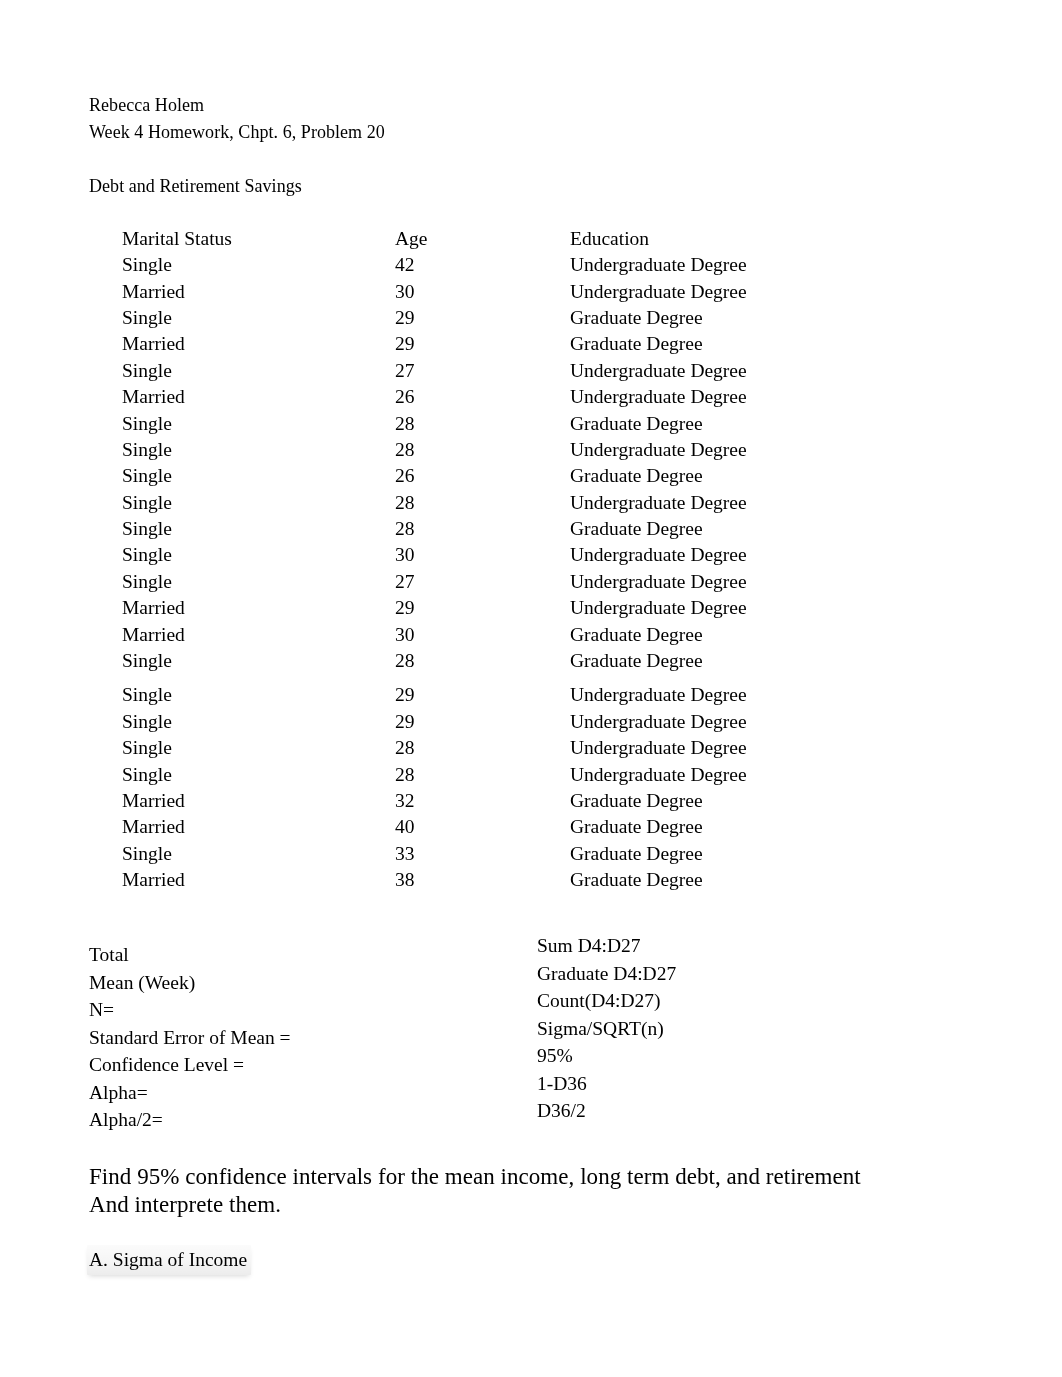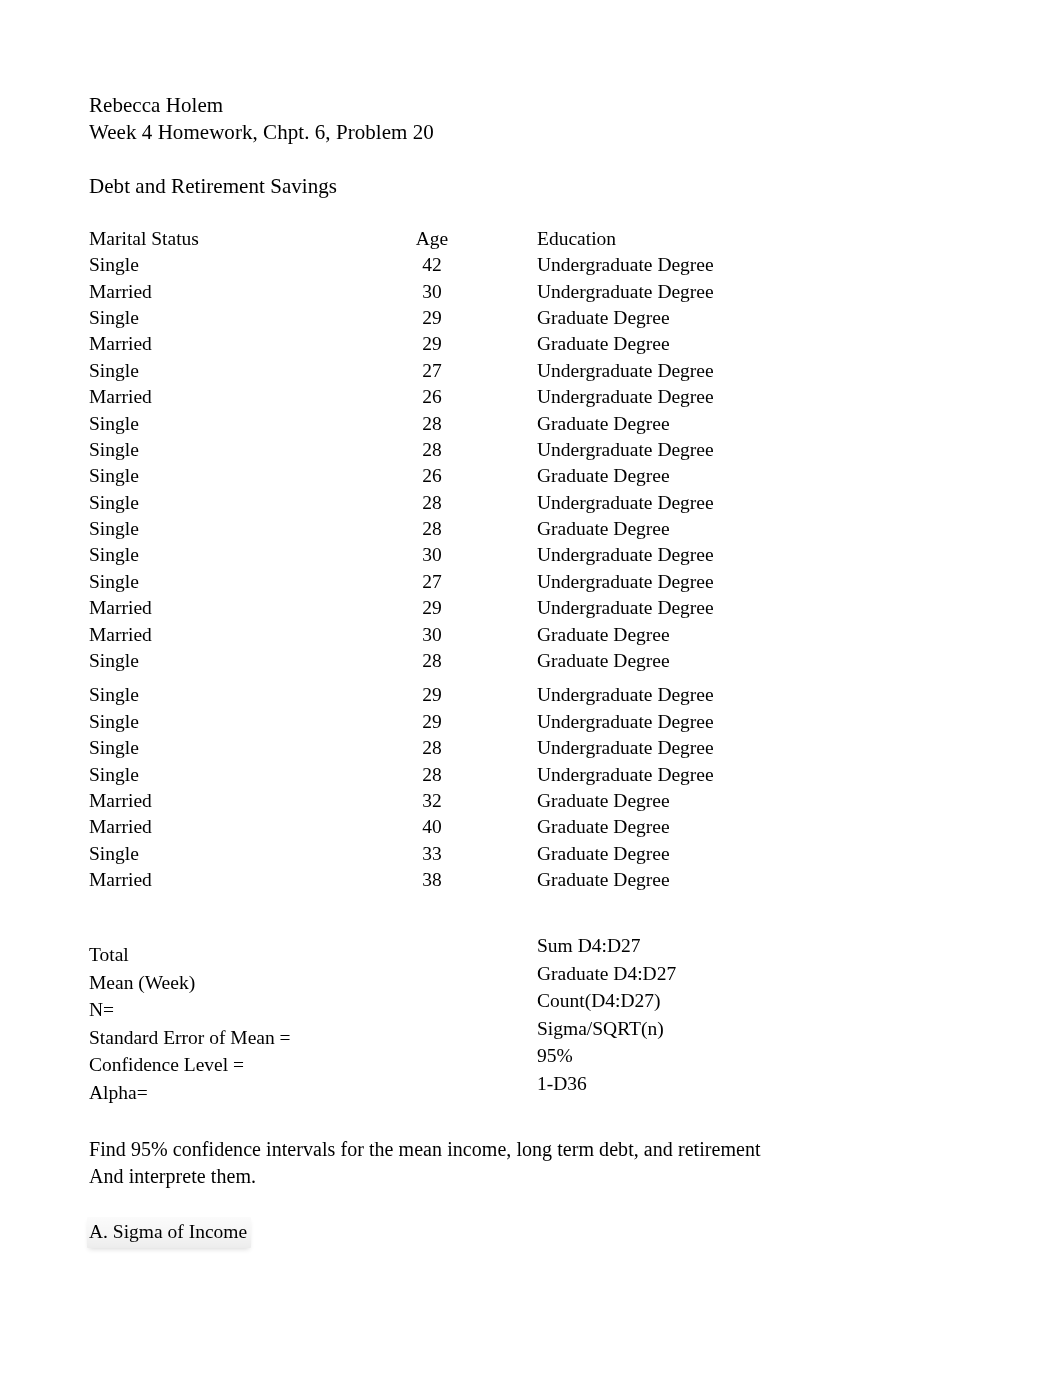--- a/index.html
+++ b/index.html
@@ -21,21 +21,21 @@
     background: #ffffff;
     overflow: hidden;
   }
   .content {
     position: absolute;
     left: 89px;
     top: 92px;
     width: 880px;
   }
   .line {
-    font-size: 21px;
+    font-size: 18px;
     line-height: 26.6px;
     white-space: pre;
     letter-spacing: 0.05px;
   }
   .spacer {
     height: 26.6px;
   }
   .spacer-sm {
     height: 12px;
   }
@@ -45,36 +45,36 @@
   
   .table {
     display: block;
   }
   .row {
     display: block;
     height: 26.4px;
     position: relative;
     font-size: 19.5px;
     line-height: 26.4px;
+    margin-left: 33px;
   }
   .row.gap-before {
     margin-top: 8px;
   }
   .col-status {
     position: absolute;
     left: 0;
     top: 0;
     width: 260px;
   }
   .col-age {
     position: absolute;
-    left: 258px;
+    left: 273px;
     top: 0;
     width: 170px;
-    text-align: center;
   }
   .col-edu {
     position: absolute;
     left: 448px;
     top: 0;
     width: 420px;
   }
 
   
   .stat-row {
@@ -92,21 +92,21 @@
   }
   .stat-value {
     position: absolute;
     left: 448px;
     top: 0;
     width: 420px;
   }
 
   
   .para .line {
-    font-size: 20px;
+    font-size: 23px;
     line-height: 27.5px;
     font-family: Liberation Serif, serif;
   }
 
   
   .final-heading {
     position: relative;
     display: inline-block;
     font-size: 19.5px;
     line-height: 27.5px;
@@ -288,20 +288,24 @@
           <span class="stat-value">Sigma/SQRT(n)</span>
         </div>
         <div class="stat-row">
           <span class="stat-label">Confidence Level =</span>
           <span class="stat-value">95%</span>
         </div>
         <div class="stat-row">
           <span class="stat-label">Alpha=</span>
           <span class="stat-value">1-D36</span>
         </div>
+        <div class="stat-row">
+          <span class="stat-label">Alpha/2=</span>
+          <span class="stat-value">D36/2</span>
+        </div>
       </div>
 
     <div class="spacer"></div>
     <div class="spacer-sm"></div>
 
     <div class="para">
       <div class="line">Find 95% confidence intervals for the mean income, long term debt, and retirement</div>
       <div class="line">And interprete them.</div>
     </div>
 

